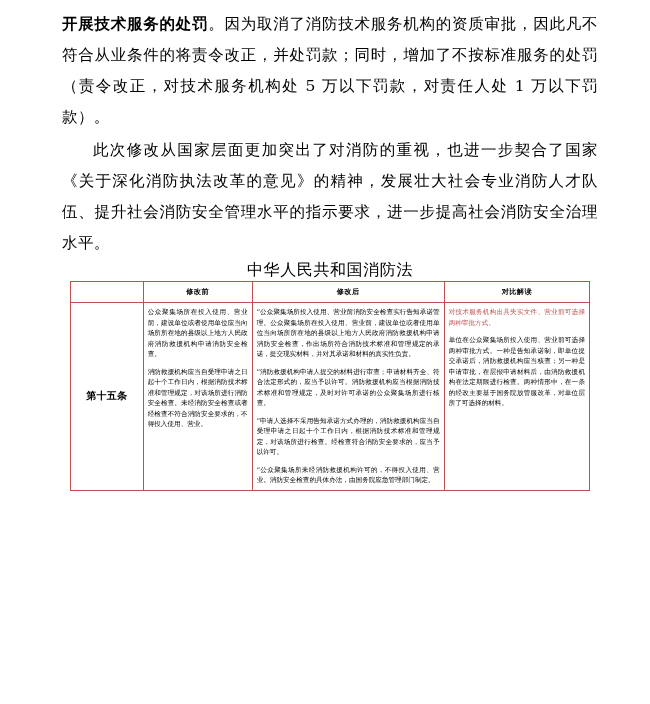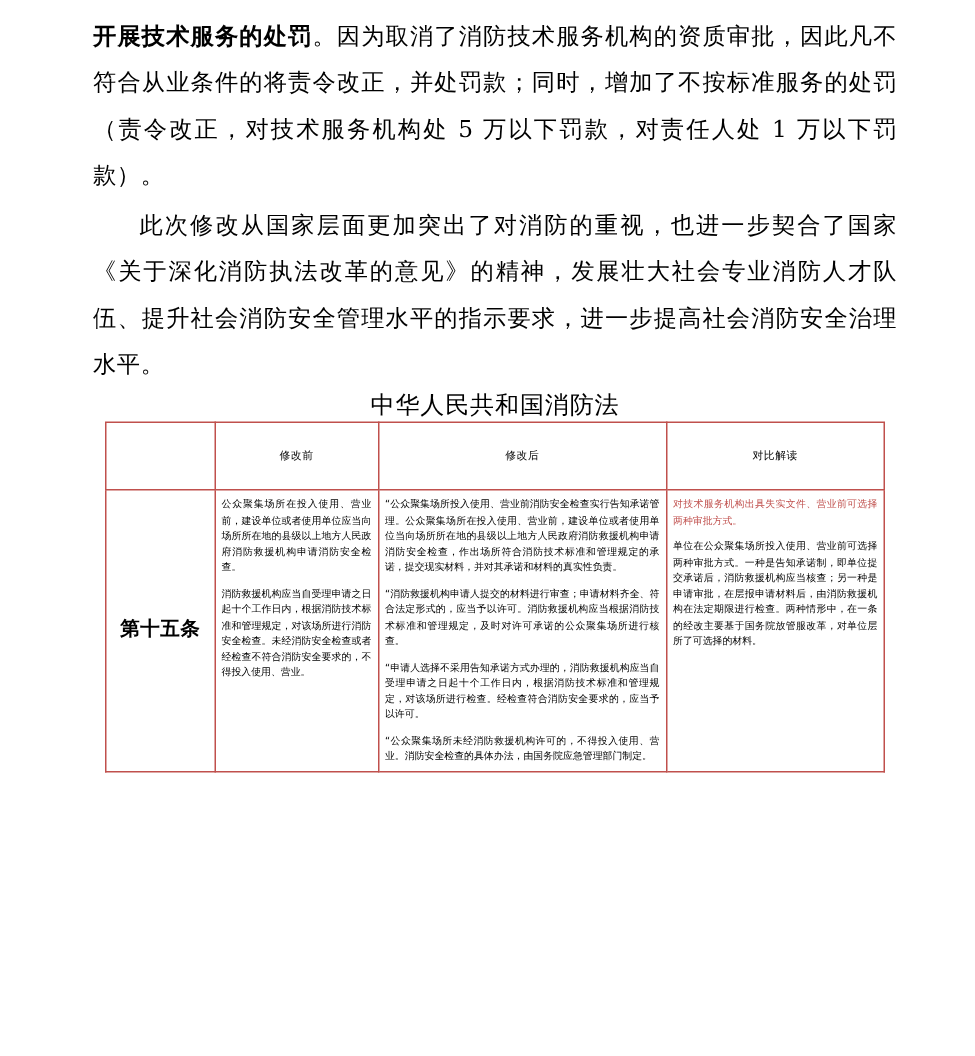--- a/index.html
+++ b/index.html
@@ -68,28 +68,28 @@
     border-bottom: 1px solid #c0504d;
     text-align: center;
     font-size: 16px;
     font-weight: normal;
     padding: 4px 0 5px 0;
     letter-spacing: 0.6px;
   }
   table.cmp .hdr {
     text-align: center;
     font-size: 7.2px;
-    font-weight: normal;
-    padding: 17px 0;
+    font-weight: bold;
+    padding: 5px 0;
     letter-spacing: 0.4px;
   }
   table.cmp .row-label {
     text-align: center;
     vertical-align: middle;
-    font-size: 13px;
+    font-size: 10px;
     font-weight: bold;
     letter-spacing: 0.3px;
   }
   .cell-p {
     margin: 0 0 7px 0;
     text-align: justify;
   }
   .cell-p:last-child {
     margin-bottom: 0;
   }

